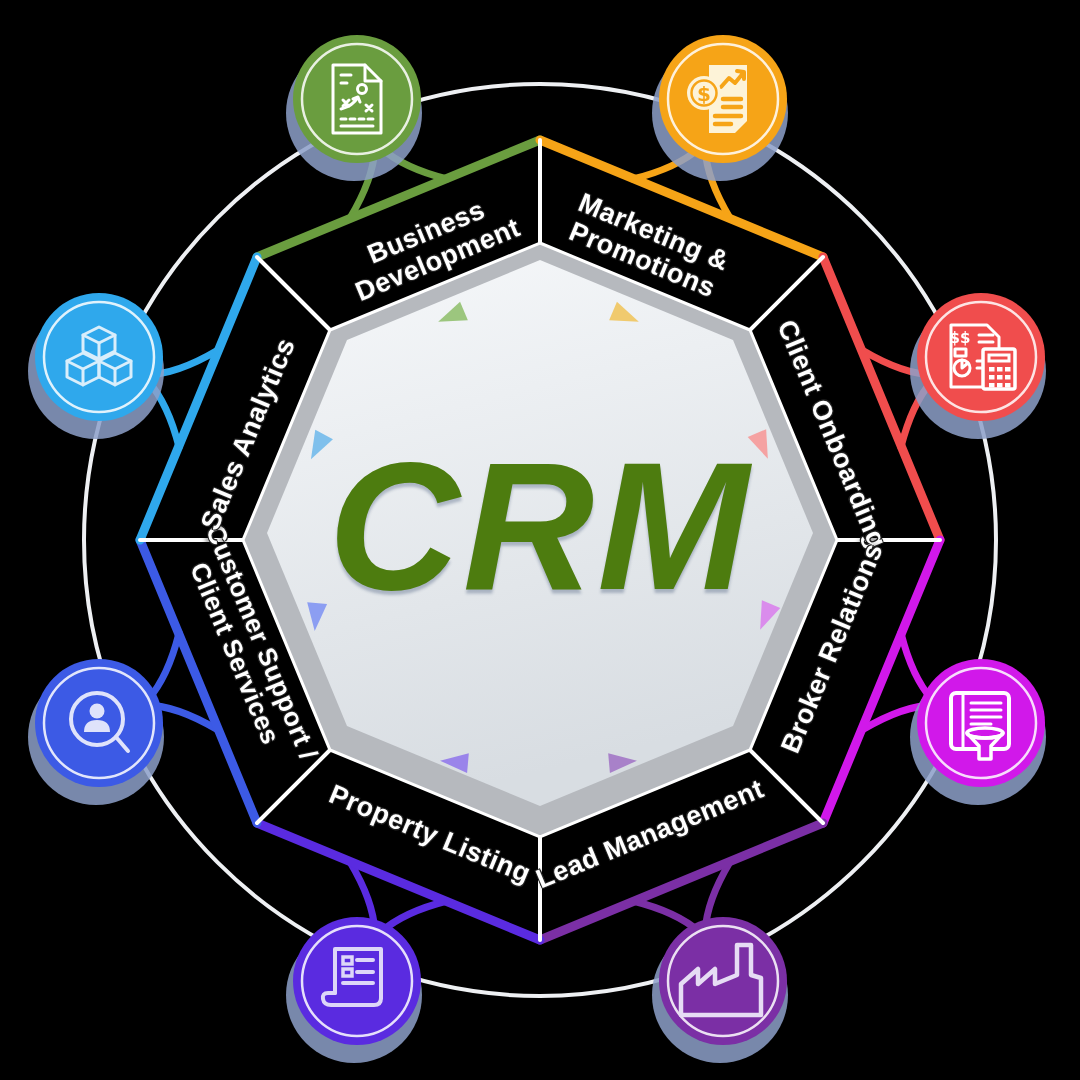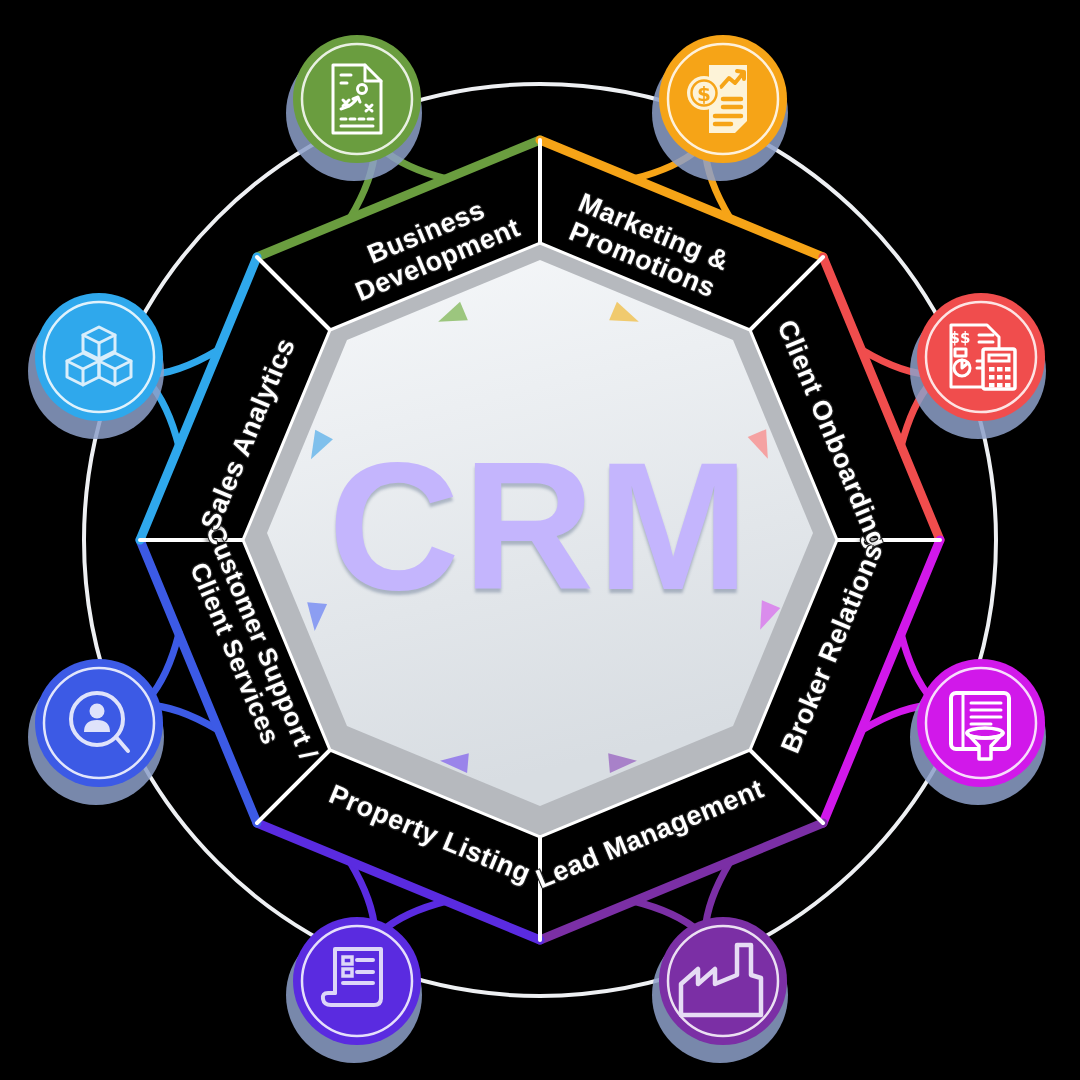--- a/index.html
+++ b/index.html
@@ -231,15 +231,15 @@
   <span>Property Listing</span>
 </div>
 <div class="seg-label lbl-cs">
   <span>Customer Support /</span>
   <span>Client Services</span>
 </div>
 <div class="seg-label lbl-sa">
   <span>Sales Analytics</span>
 </div>
 
-<div class="crm" style="color: #c4b5fd;">CRM</div>
+<div class="crm" style="color: #4d7c0f; font-style: italic;">CRM</div>
 
 </div>
 
 </body></html>

